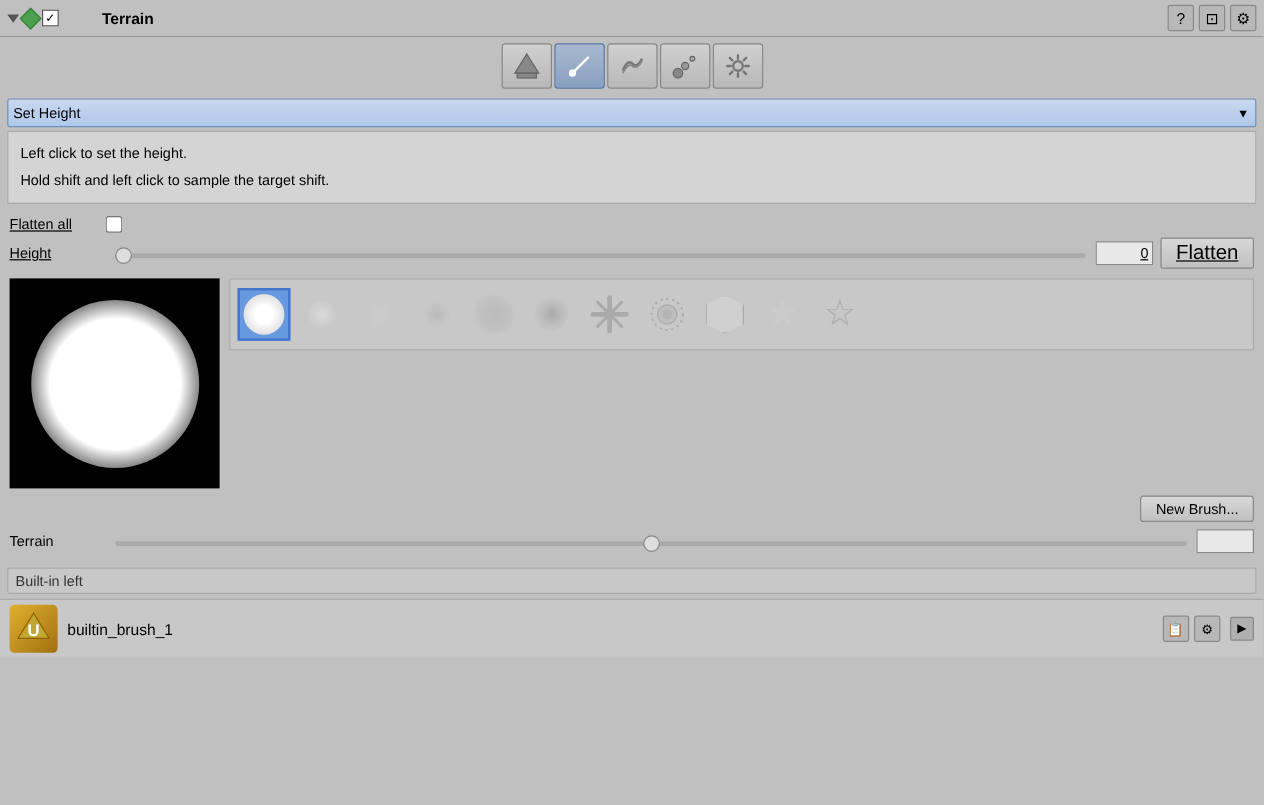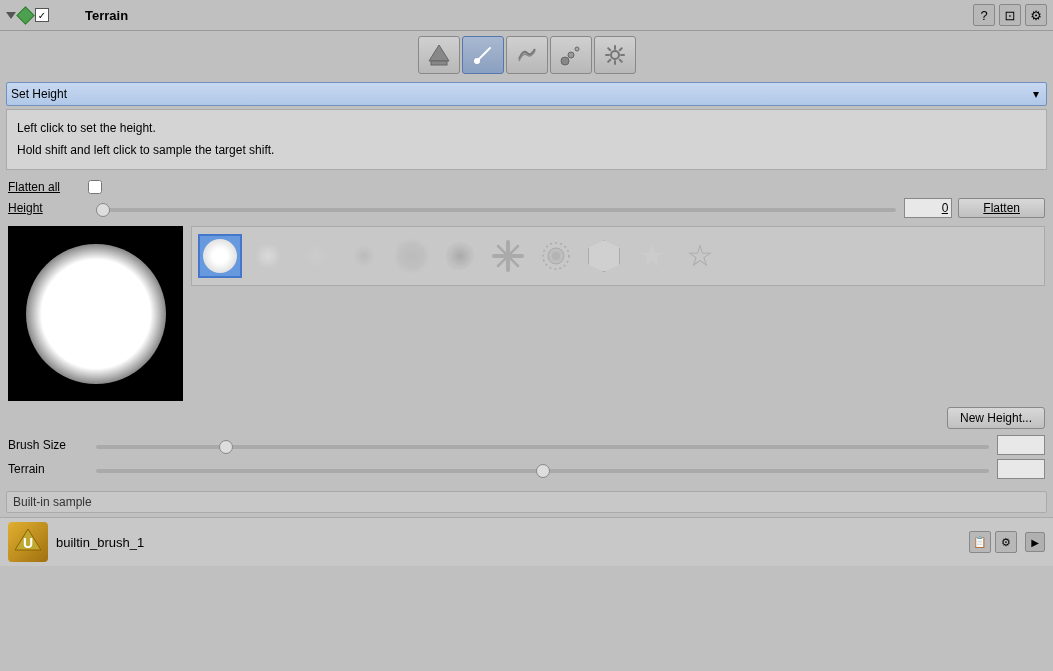--- a/index.html
+++ b/index.html
@@ -155,25 +155,25 @@
       width: 48px;
       height: 20px;
       border: 1px solid #888;
       background: #e8e8e8;
       text-align: right;
       padding: 0 3px;
       font-size: 12px;
     }
     .flatten-btn {
       margin-left: 6px;
-      padding: 2px 24px;
+      padding: 2px 12px;
       background: linear-gradient(to bottom, #d8d8d8, #c0c0c0);
       border: 1px solid #888;
       border-radius: 2px;
-      font-size: 12px;
+      font-size: 17px;
       cursor: pointer;
     }
 
     
     .brushes-section {
       padding: 0 8px;
     }
     .brushes-title {
       font-size: 13px;
       font-weight: bold;
@@ -453,42 +453,35 @@
       </div>
 
       <div class="brush-item">
         <span style="font-size:30px;color:#aaa;line-height:1;">☆</span>
       </div>
     </div>
   </div>
 </div>
 
 <div class="new-brush-row">
-  <button class="new-brush-btn">New Height...</button>
+  <button class="new-brush-btn">New Brush...</button>
 </div>
 
 <div class="bottom-controls">
-  <div class="control-row">
-    <span class="control-label">Brush Size</span>
-    <div class="slider-wrapper">
-      <input type="range" class="slider" min="0" max="100" value="14" style="">
-    </div>
-    <input type="text" class="number-input" style="">
-  </div>
   <div class="control-row">
     <span class="control-label">Terrain</span>
     <div class="slider-wrapper">
       <input type="range" class="slider" min="0" max="100" value="50" style="">
     </div>
     <input type="text" class="number-input" style="">
   </div>
 </div>
 
 <div class="status-bar">
-  <span>Built-in sample</span>
+  <span>Built-in left</span>
 </div>
 
 <div class="asset-row">
   <div class="asset-icon">
     <svg width="32" height="32" viewBox="0 0 32 32">
       <polygon points="16,3 29,24 3,24" fill="#c0a830" stroke="#906000" stroke-width="1"></polygon>
       <text x="16" y="22" text-anchor="middle" font-size="14" fill="#fff" font-weight="bold">U</text>
     </svg>
   </div>
   <span class="asset-name">builtin_brush_1</span>

